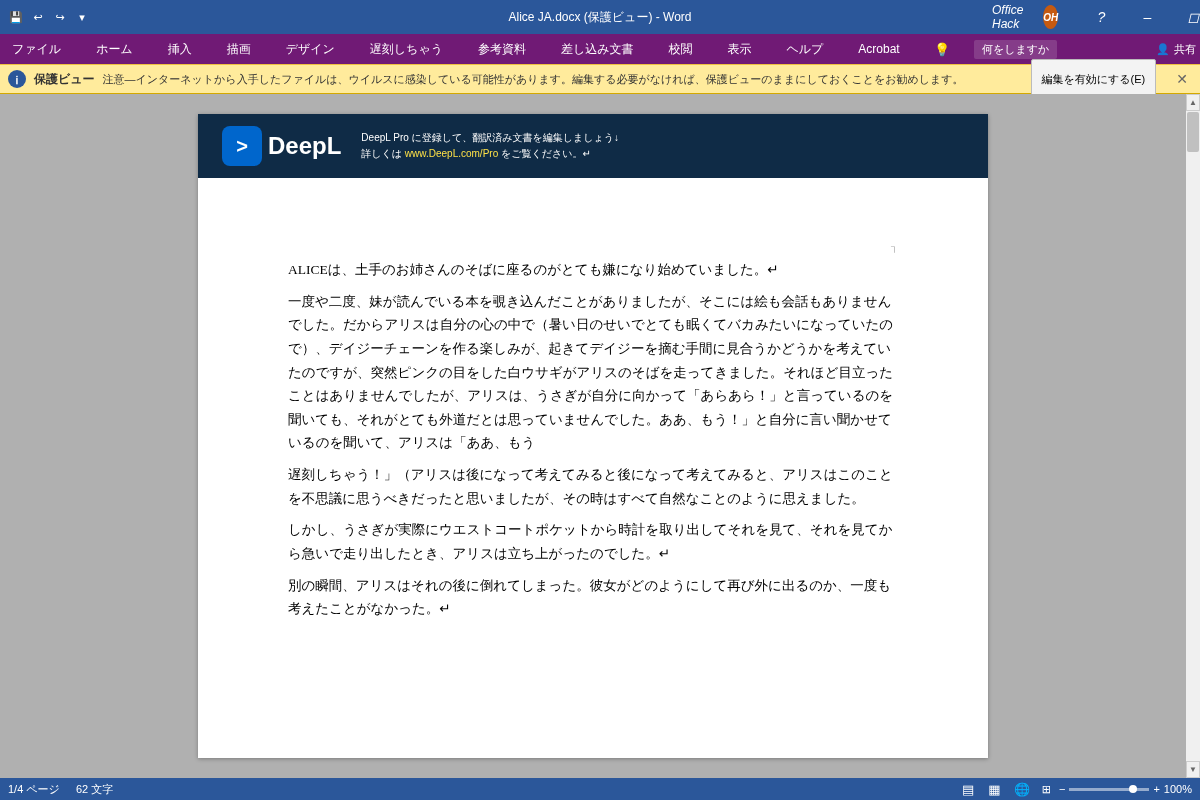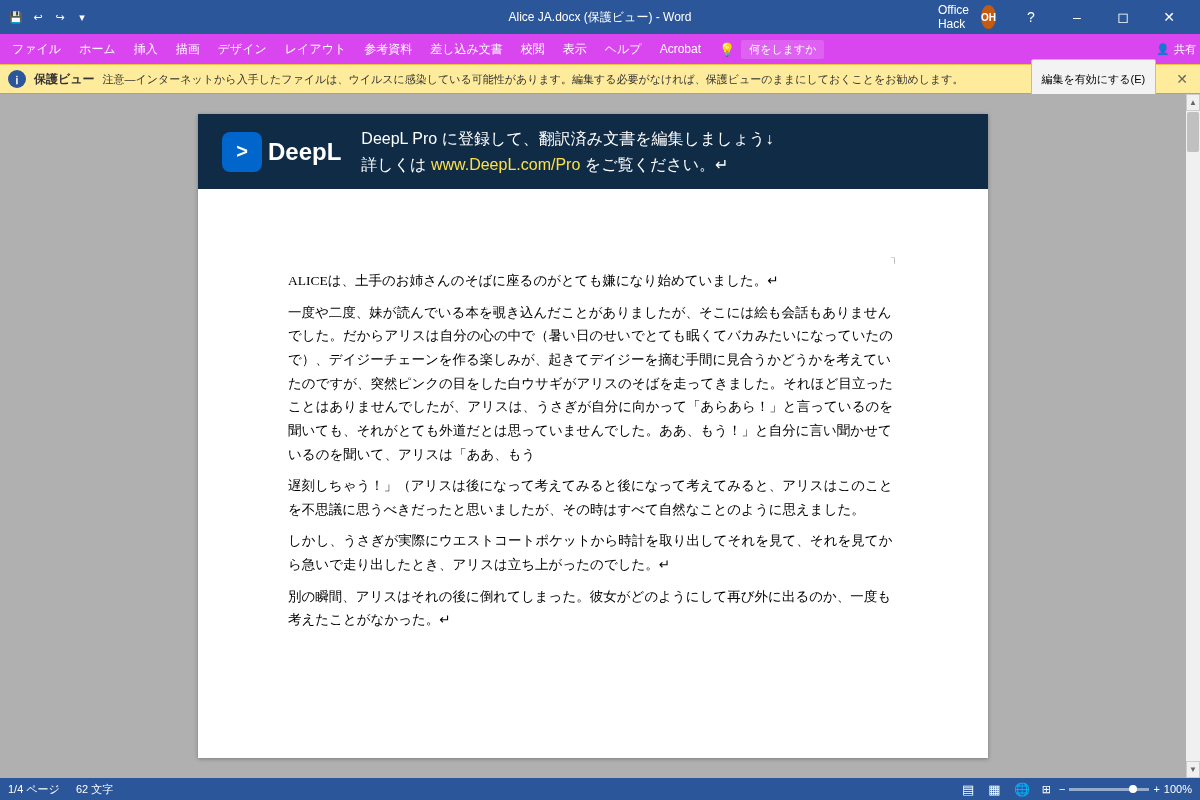--- a/index.html
+++ b/index.html
@@ -32,23 +32,23 @@
     }
     #title-bar-center {
       flex: 1;
       text-align: center;
       font-size: 12px;
       color: white;
     }
     #title-bar-right {
       display: flex;
       align-items: center;
-      gap: 12px;
+      gap: 20px;
       width: 200px;
-      justify-content: flex-end;
+      font-style: italic;
     }
     .titlebar-icon {
       width: 16px;
       height: 16px;
       display: flex;
       align-items: center;
       justify-content: center;
       color: white;
       font-size: 11px;
       cursor: pointer;
@@ -77,26 +77,26 @@
       width: 46px;
       height: 34px;
       display: flex;
       align-items: center;
       justify-content: center;
       font-size: 14px;
       color: white;
       cursor: pointer;
     }
     #menu-bar {
-      background: #d946ef;
+      background: #701a75;
       height: 30px;
       display: flex;
       align-items: center;
       padding: 0 4px;
-      gap: 2px;
+      gap: 19px;
     }
     .menu-item {
       color: white;
       font-size: 12px;
       padding: 4px 8px;
       cursor: pointer;
       border-radius: 2px;
       height: 26px;
       display: flex;
       align-items: center;
@@ -227,21 +227,21 @@
       gap: 20px;
       margin-bottom: 0;
     }
     .deepl-logo {
       display: flex;
       align-items: center;
       gap: 8px;
     }
     .deepl-text {
       color: white;
-      font-size: 16px;
+      font-size: 10px;
       line-height: 1.6;
     }
 
     
     #word-doc {
       width: 790px;
       background: white;
       box-shadow: 0 1px 4px rgba(0,0,0,0.3);
       flex-shrink: 0;
     }
@@ -331,21 +331,21 @@
     </div>
   </div>
 </div>
 
 <div id="menu-bar">
   <span class="menu-item">ファイル</span>
   <span class="menu-item">ホーム</span>
   <span class="menu-item">挿入</span>
   <span class="menu-item">描画</span>
   <span class="menu-item">デザイン</span>
-  <span class="menu-item">レイアウト</span>
+  <span class="menu-item">遅刻しちゃう</span>
   <span class="menu-item">参考資料</span>
   <span class="menu-item">差し込み文書</span>
   <span class="menu-item">校閲</span>
   <span class="menu-item">表示</span>
   <span class="menu-item">ヘルプ</span>
   <span class="menu-item">Acrobat</span>
   <span style="margin-left: 8px; color:white; font-size:13px;">💡</span>
   <span style="margin-left: 4px; color:white; font-size:11px; background: rgba(255,255,255,0.15); padding: 2px 8px; border-radius: 2px; cursor:pointer;">何をしますか</span>
   <span style="margin-left: auto; color:white; font-size:11px; cursor:pointer; display:flex;align-items:center;gap:4px;">
     <span>👤</span>

